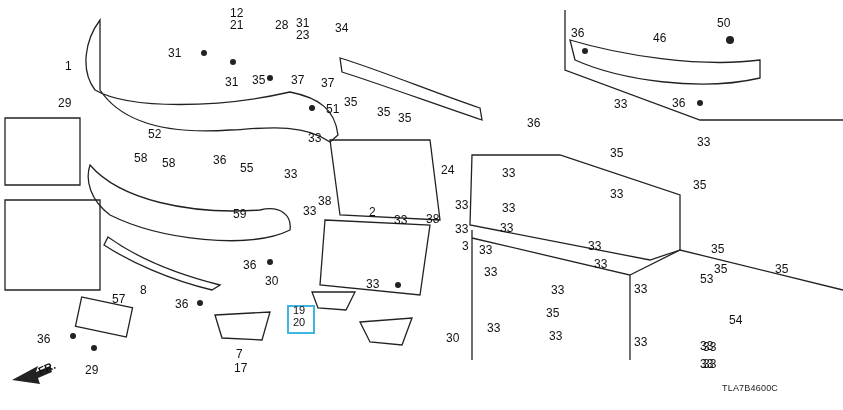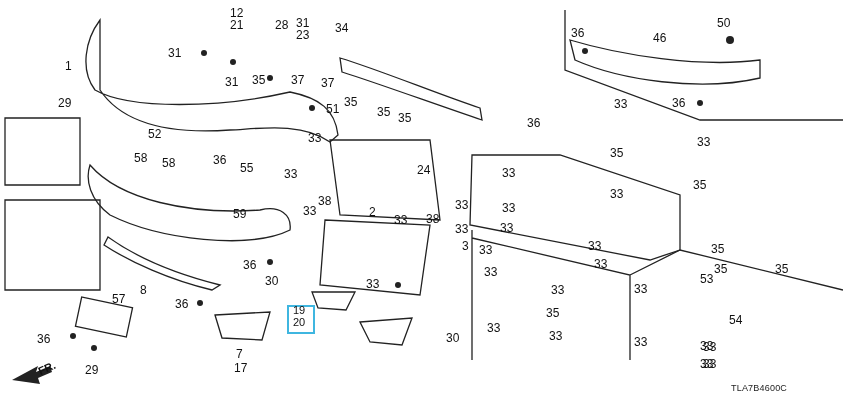--- a/index.html
+++ b/index.html
@@ -1,19 +1,19 @@
 <!DOCTYPE html>
 <html><head>
 <meta charset="utf-8">
 <style>
   html, body { margin:0; padding:0; background:#ffffff; }
   body { width:843px; height:410px; position:relative; overflow:hidden; font-family:"Liberation Sans", sans-serif; }
   #diagram { position:absolute; left:0; top:0; width:843px; height:410px; }
   .lbl { position:absolute; font-size:12px; color:#111; line-height:12px; white-space:nowrap; }
-  .code { position:absolute; font-size:9px; color:#222; letter-spacing:0.2px;margin-left:9px; }
+  .code { position:absolute; font-size:9px; color:#222; letter-spacing:0.2px; }
   .hl { position:absolute; border:2px solid #3fb6e0; }
   .fr { position:absolute; font-size:11px; font-weight:bold; color:#111; transform:rotate(-25deg); }
 </style>
 </head>
 <body>
 
 <svg id="diagram" viewBox="0 0 843 410" xmlns="http://www.w3.org/2000/svg">
   <g fill="none" stroke="#222" stroke-width="1.3">
 
     <path d="M100 20 C85 40 80 70 95 90 C130 110 220 108 290 92 C320 98 335 110 338 135 L330 142 C300 120 250 130 230 130 C160 135 120 120 100 90 Z"></path>
@@ -77,21 +77,21 @@
 <div class="lbl" style="left:398px;top:112px">35</div>
 <div class="lbl" style="left:58px;top:97px">29</div>
 <div class="lbl" style="left:148px;top:128px">52</div>
 <div class="lbl" style="left:134px;top:152px">58</div>
 <div class="lbl" style="left:162px;top:157px">58</div>
 <div class="lbl" style="left:213px;top:154px">36</div>
 <div class="lbl" style="left:240px;top:162px">55</div>
 <div class="lbl" style="left:233px;top:208px">59</div>
 <div class="lbl" style="left:308px;top:132px">33</div>
 <div class="lbl" style="left:284px;top:168px">33</div>
-<div class="lbl" style="left:417px;top:164px">24</div>
+<div class="lbl" style="left:441px;top:164px">24</div>
 <div class="lbl" style="left:318px;top:195px">38</div>
 <div class="lbl" style="left:369px;top:206px">2</div>
 <div class="lbl" style="left:303px;top:205px">33</div>
 <div class="lbl" style="left:394px;top:214px">33</div>
 <div class="lbl" style="left:426px;top:213px">38</div>
 <div class="lbl" style="left:455px;top:199px">33</div>
 <div class="lbl" style="left:455px;top:223px">33</div>
 <div class="lbl" style="left:462px;top:240px">3</div>
 <div class="lbl" style="left:366px;top:278px">33</div>
 <div class="lbl" style="left:243px;top:259px">36</div>

